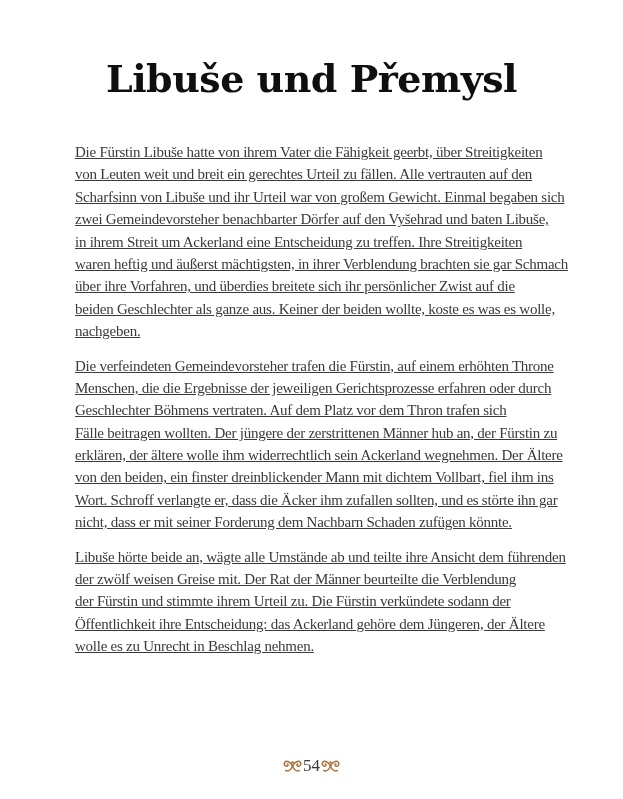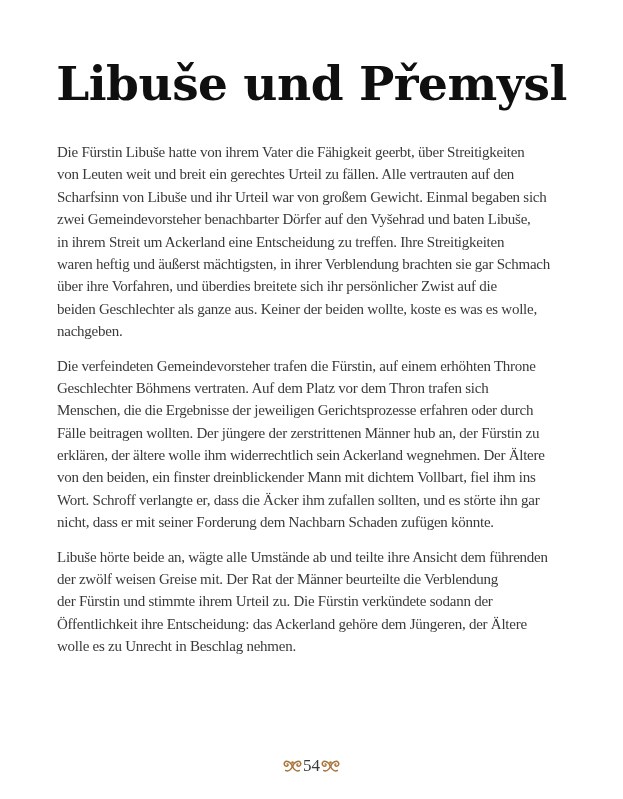--- a/index.html
+++ b/index.html
@@ -14,32 +14,33 @@
     position: relative;
     width: 623px; height: 799px;
     background: #ffffff;
   }
   .title {
     margin: 0;
     padding-top: 56px;
     text-align: center;
     font-family: "DejaVu Serif", serif;
     font-weight: 700;
-    font-size: 47px;
+    font-size: 38px;
     letter-spacing: -0.5px;
     color: #0f0f0f;
   }
   .body-text {
     position: absolute;
-    left: 57px;
+    left: 75px;
     top: 141px;
     width: 540px;
     color: #3a3a3a;
     font-size: 15px;
     letter-spacing: -0.25px;
+    text-decoration: underline;
   }
   .para { margin: 0 0 12px 0; }
   .line {
     white-space: nowrap;
     height: 22.4px;
     line-height: 22.4px;
   }
   .footer {
     position: absolute;
     left: 0; right: 0;
@@ -69,22 +70,22 @@
         <div class="line">Scharfsinn von Libuše und ihr Urteil war von großem Gewicht. Einmal begaben sich</div>
         <div class="line">zwei Gemeindevorsteher benachbarter Dörfer auf den Vyšehrad und baten Libuše,</div>
         <div class="line">in ihrem Streit um Ackerland eine Entscheidung zu treffen. Ihre Streitigkeiten</div>
         <div class="line">waren heftig und äußerst mächtigsten, in ihrer Verblendung brachten sie gar Schmach</div>
         <div class="line">über ihre Vorfahren, und überdies breitete sich ihr persönlicher Zwist auf die</div>
         <div class="line">beiden Geschlechter als ganze aus. Keiner der beiden wollte, koste es was es wolle,</div>
         <div class="line">nachgeben.</div>
       </div>
       <div class="para">
         <div class="line">Die verfeindeten Gemeindevorsteher trafen die Fürstin, auf einem erhöhten Throne</div>
+        <div class="line">Menschen, die die Ergebnisse der jeweiligen Gerichtsprozesse erfahren oder durch</div>
         <div class="line">Geschlechter Böhmens vertraten. Auf dem Platz vor dem Thron trafen sich</div>
-        <div class="line">Menschen, die die Ergebnisse der jeweiligen Gerichtsprozesse erfahren oder durch</div>
         <div class="line">Fälle beitragen wollten. Der jüngere der zerstrittenen Männer hub an, der Fürstin zu</div>
         <div class="line">erklären, der ältere wolle ihm widerrechtlich sein Ackerland wegnehmen. Der Ältere</div>
         <div class="line">von den beiden, ein finster dreinblickender Mann mit dichtem Vollbart, fiel ihm ins</div>
         <div class="line">Wort. Schroff verlangte er, dass die Äcker ihm zufallen sollten, und es störte ihn gar</div>
         <div class="line">nicht, dass er mit seiner Forderung dem Nachbarn Schaden zufügen könnte.</div>
       </div>
       <div class="para">
         <div class="line">Libuše hörte beide an, wägte alle Umstände ab und teilte ihre Ansicht dem führenden</div>
         <div class="line">der zwölf weisen Greise mit. Der Rat der Männer beurteilte die Verblendung</div>
         <div class="line">der Fürstin und stimmte ihrem Urteil zu. Die Fürstin verkündete sodann der</div>

